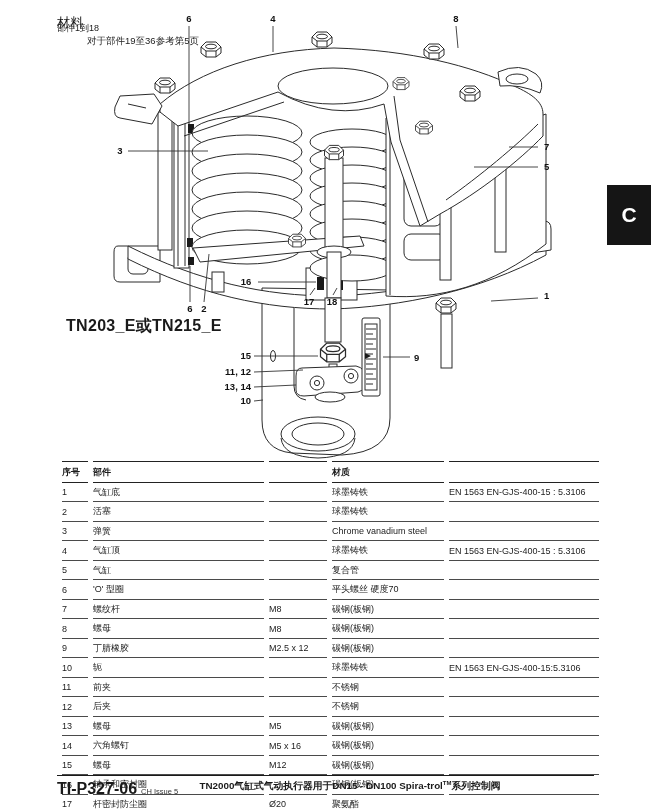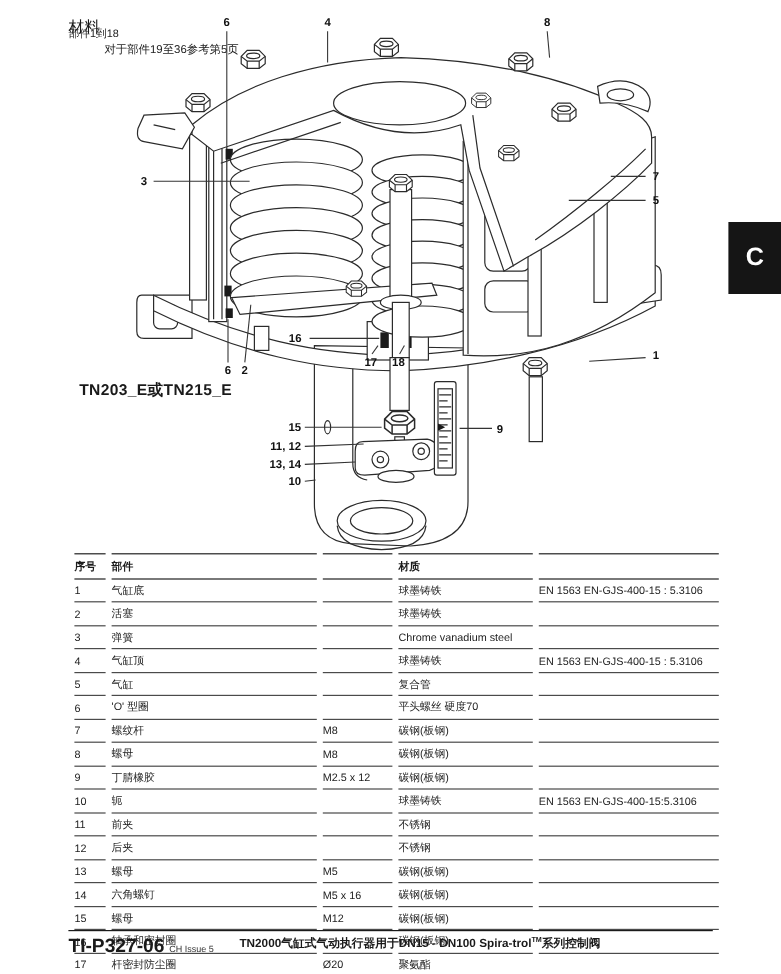--- a/index.html
+++ b/index.html
@@ -7,21 +7,21 @@
     width:651px;height:812px;position:relative;background:#ffffff;
     font-family:"Liberation Sans","DejaVu Sans",sans-serif;color:#1a1a1a;
     overflow:hidden;
   }
   .abs{position:absolute;}
   
   .h-title{left:57px;top:14px;font-size:13px;font-weight:normal;letter-spacing:.5px;}
   .h-sub{left:57px;top:22px;font-size:9px;font-weight:normal;}
   .h-note{left:57px;top:35px;font-size:9.5px;color:#222;margin-left:30px;}
   
-  .model-label{left:66px;top:316px;font-size:13px;font-weight:bold;letter-spacing:.3px;}
+  .model-label{left:66px;top:316px;font-size:16px;font-weight:bold;letter-spacing:.3px;}
   
   .c-tab{left:607px;top:185px;width:44px;height:60px;background:#151515;color:#fff;
     display:flex;align-items:center;justify-content:center;font-size:21px;font-weight:bold;}
   
   .tbl-wrap{left:57px;top:461px;width:537px;}
   table.parts{border-collapse:separate;border-spacing:5px 0;table-layout:fixed;width:537px;font-size:9px;color:#1c1c1c;}
   table.parts th{font-weight:bold;text-align:left;vertical-align:bottom;
     border-top:1.5px solid #222;border-bottom:1.2px solid #222;padding:3.5px 0 3px 0;}
   table.parts td{border-bottom:1px solid #4a4a4a;padding:3px 0 2.5px 0;vertical-align:middle;
     white-space:nowrap;overflow:hidden;}

